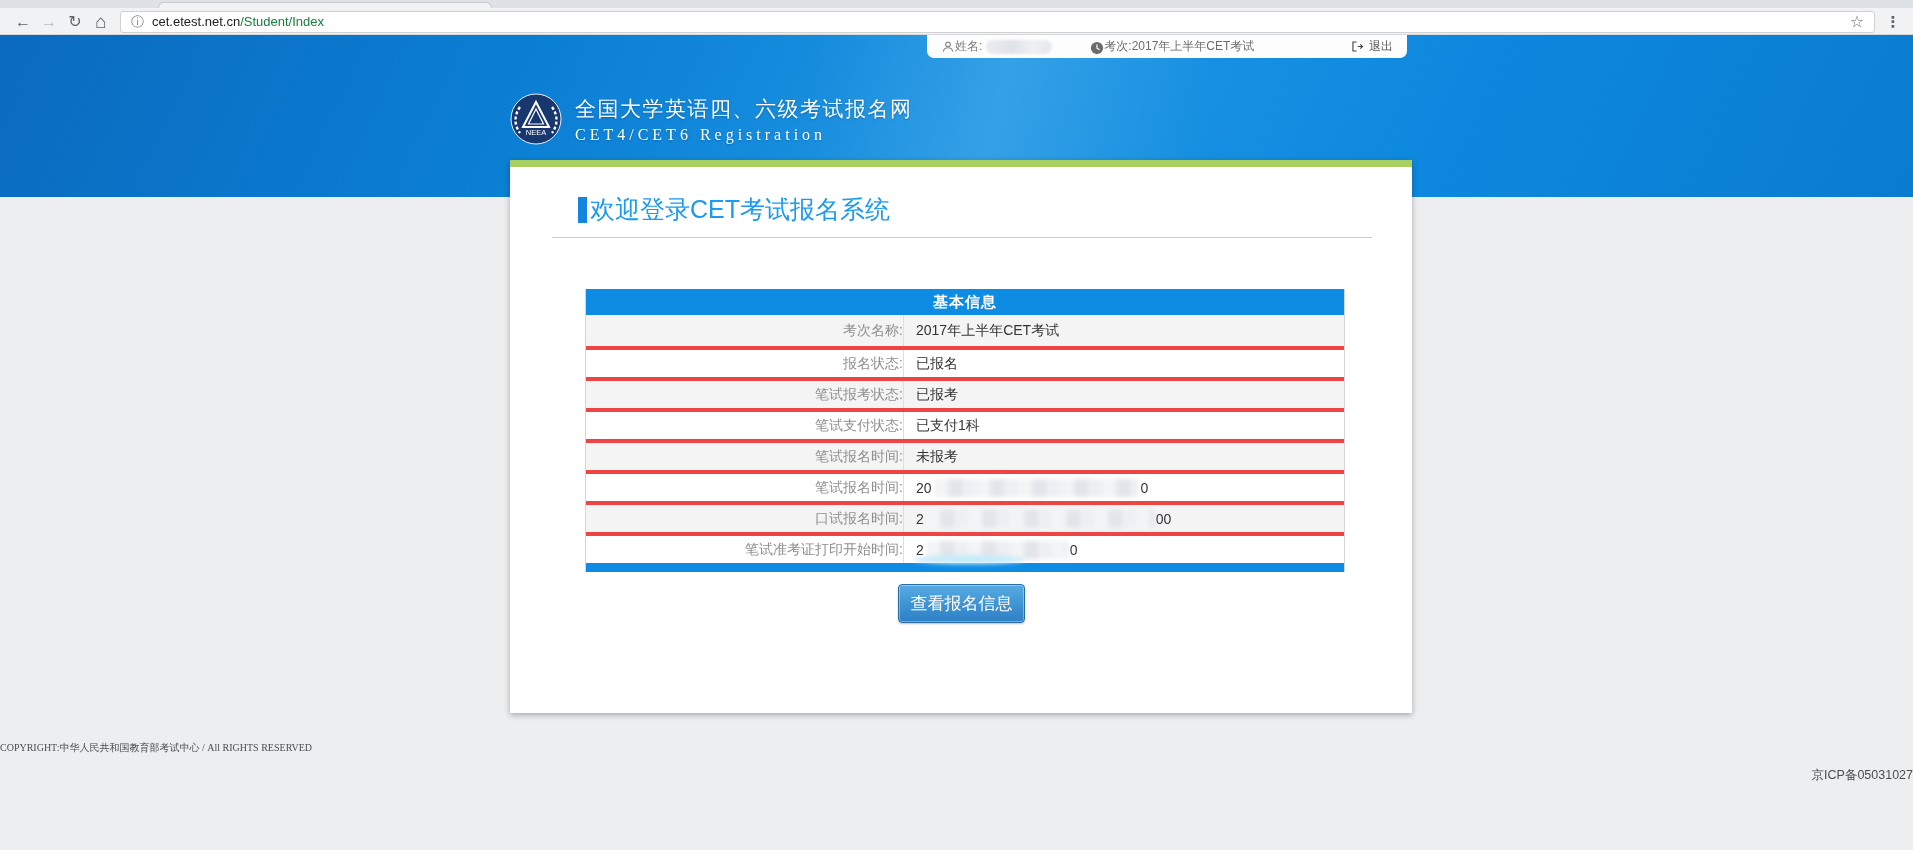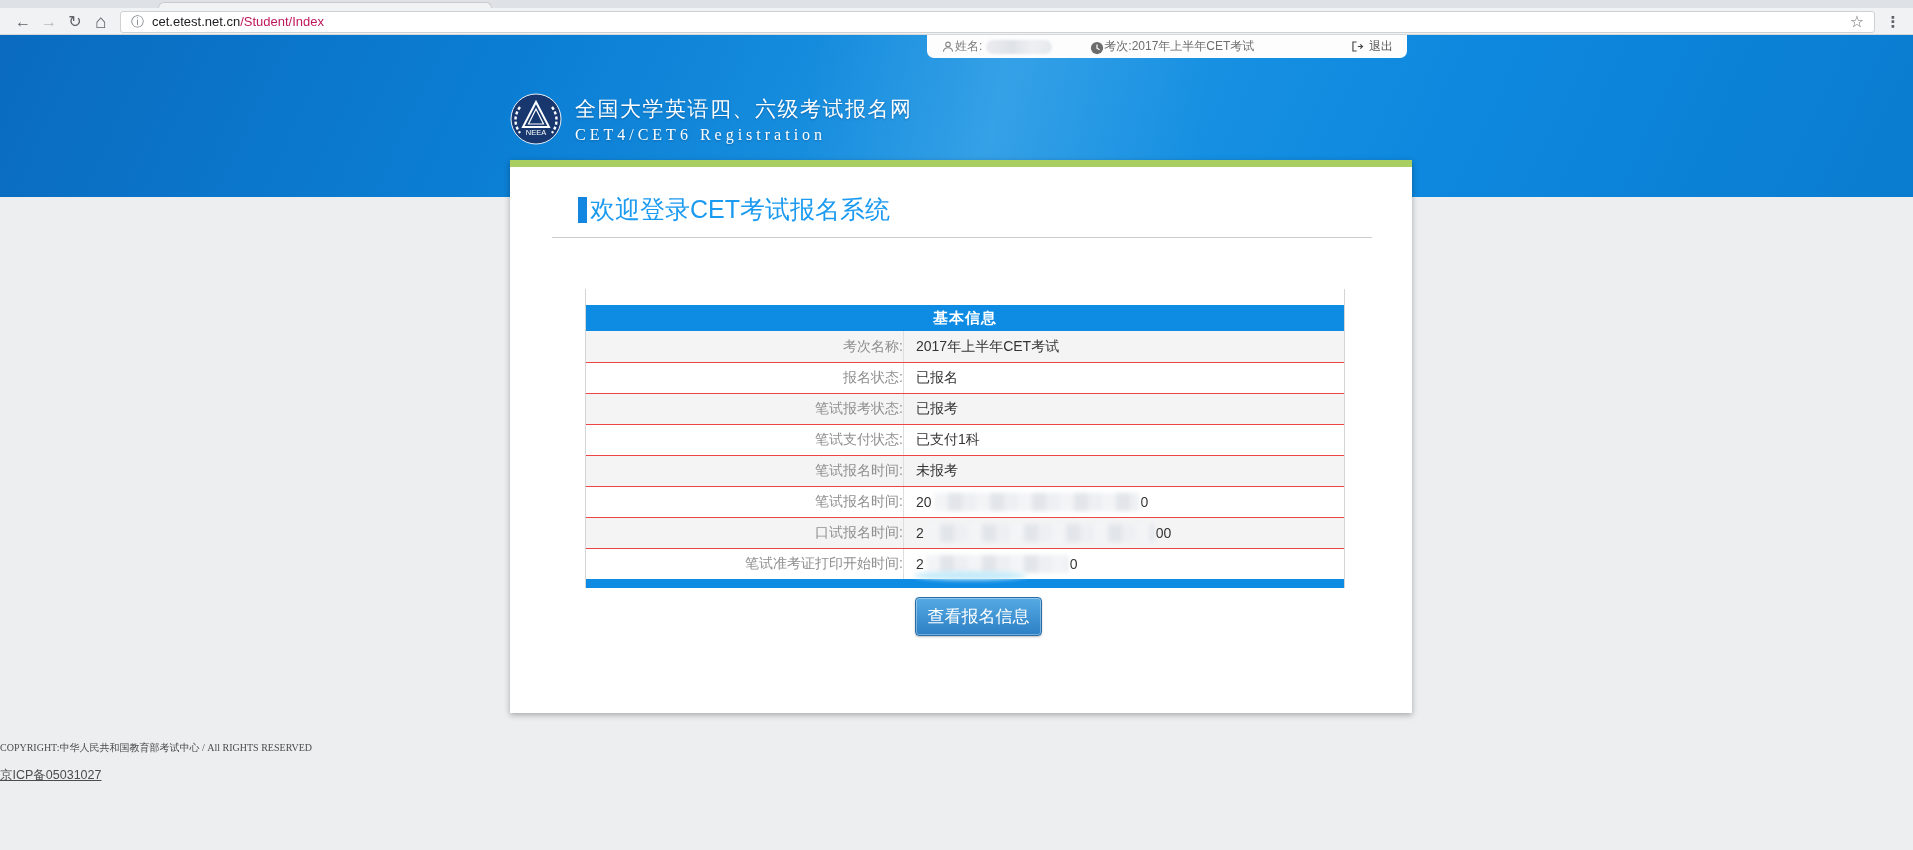--- a/index.html
+++ b/index.html
@@ -14,21 +14,21 @@
   .chrome { position:absolute; top:0; left:0; width:1913px; height:35px; background:#f1f2f4; border-bottom:1px solid #d6d7d9; }
   .tabstrip { position:relative; height:8px; background:#dee1e6; }
   .tab-hint { position:absolute; left:158px; top:2px; width:334px; height:6px; background:#f1f2f4; border:1px solid #c9cbce; border-bottom:none; border-radius:7px 7px 0 0; }
   .toolbar { display:flex; align-items:center; height:27px; padding:0 10px; }
   .nav-ic { width:26px; text-align:center; font-size:16px; color:#5f6368; cursor:pointer; user-select:none; line-height:26px; }
   .nav-ic.disabled { color:#b8bbbe; }
   .nav-ic.home { font-size:19px; }
   .addressbar { flex:1; height:22px; margin:0 8px 0 6px; background:#fff; border:1px solid #d0d1d3; border-radius:3px; display:flex; align-items:center; padding:0 10px; }
   .info-ic { color:#80868b; font-size:13px; margin-right:8px; }
   .url { font-size:13px; color:#202124; }
-  .url .path { color:#be185d; }
+  .url .path { color:#15803d; }
   .star-ic { margin-left:auto; color:#6e7176; font-size:16px; cursor:pointer; }
   .menu-ic { color:#5f6368; font-size:15px; font-weight:bold; letter-spacing:0; width:20px; text-align:center; cursor:pointer; }
 
   
   .bluehead { position:absolute; top:35px; left:0; width:1913px; height:162px;
     background:linear-gradient(115deg,#0a6bbf 0%,#0b7fd4 28%,#1e96e4 52%,#0d88de 75%,#0a7ccf 100%); }
   .bluehead:before { content:""; position:absolute; inset:0;
     background:linear-gradient(100deg,transparent 42%,rgba(255,255,255,.10) 52%,transparent 63%); }
 
   
@@ -54,43 +54,43 @@
     box-shadow:0 2px 6px rgba(0,0,0,.30); }
   .card-green { height:7px; background:#a9cf63; }
 
   .heading { position:absolute; left:44px; top:33px; display:flex; align-items:center;padding-left:24px; }
   .heading-bar { width:9px; height:26px; background:#1286e0; margin-right:3px; }
   .heading-text { font-size:25px; color:#1a9af0; }
   .heading-hr { position:absolute; left:42px; right:40px; top:77px; border-top:1px solid #cccccc; }
 
   .info-table { position:absolute; left:75px; top:129px; width:760px; border-left:1px solid #d3d6d9; border-right:1px solid #d3d6d9; }
   .t-head { height:26px; background:#0e8ce4; color:#fff; font-weight:bold; font-size:15px;
-    display:flex; align-items:center; justify-content:center; letter-spacing:1px;margin-top:16px; }
-  .t-row { height:31px; display:flex; font-size:14px; border-top:1px solid #ef4444; }
+    display:flex; align-items:center; justify-content:center; letter-spacing:1px; }
+  .t-row { height:31px; display:flex; font-size:14px; border-top:4px solid #ef4444; }
   .t-row:first-child { border-top:none; }
   .t-row:nth-child(odd) { background:#f4f4f5; }
   .t-row:nth-child(even) { background:#ffffff; }
   .c-label { width:318px; display:flex; align-items:center; justify-content:flex-end;
     padding-right:0; color:#8f8f8f; border-right:1px solid #dcdfe2; }
   .c-value { flex:1; display:flex; align-items:center; padding-left:12px; color:#333; position:relative; }
   .blur-block { height:18px; margin:0 2px; border-radius:2px;
     background:repeating-linear-gradient(90deg,#f3f4f6 0 14px,#e2e5ea 14px 28px,#edeff2 28px 42px);
     filter:blur(2px); }
   .cyan-smudge { position:absolute; left:10px; bottom:-1px; width:112px; height:9px; border-radius:50%;
     background:#c6ebf9; filter:blur(2px); }
   .t-foot { height:9px; background:#0e8ce4; }
 
-  .view-btn { position:absolute; left:388px; top:437px; width:127px; height:39px; border-radius:4px;
+  .view-btn { position:absolute; left:388px; top:424px; width:127px; height:39px; border-radius:4px;
     background:linear-gradient(#56aae3,#2c80c5); border:1px solid #2a6da5; color:#fff; font-size:17px;
     font-family:inherit; cursor:pointer;
-    box-shadow:inset 0 0 0 1px rgba(255,255,255,.35), 0 1px 2px rgba(0,0,0,.25);margin-left:17px; }
+    box-shadow:inset 0 0 0 1px rgba(255,255,255,.35), 0 1px 2px rgba(0,0,0,.25); }
 
   
   .footer-copy { position:absolute; top:741px; left:0; width:100%; font-size:10px; color:#4c4c4c;font-family:Liberation Serif, serif; }
-  .footer-icp  { position:absolute; top:767px; left:0; width:100%; text-align:left; font-size:12.5px; color:#4c4c4c;text-decoration:underline; }
+  .footer-icp  { position:absolute; top:767px; left:0; width:100%; text-align:right; font-size:12.5px; color:#4c4c4c; }
 </style>
 </head>
 <body>
 
 <div class="chrome">
   <div class="tabstrip">
     <div class="tab-hint"></div>
   </div>
   <div class="toolbar">
     <span class="nav-ic">←</span>

